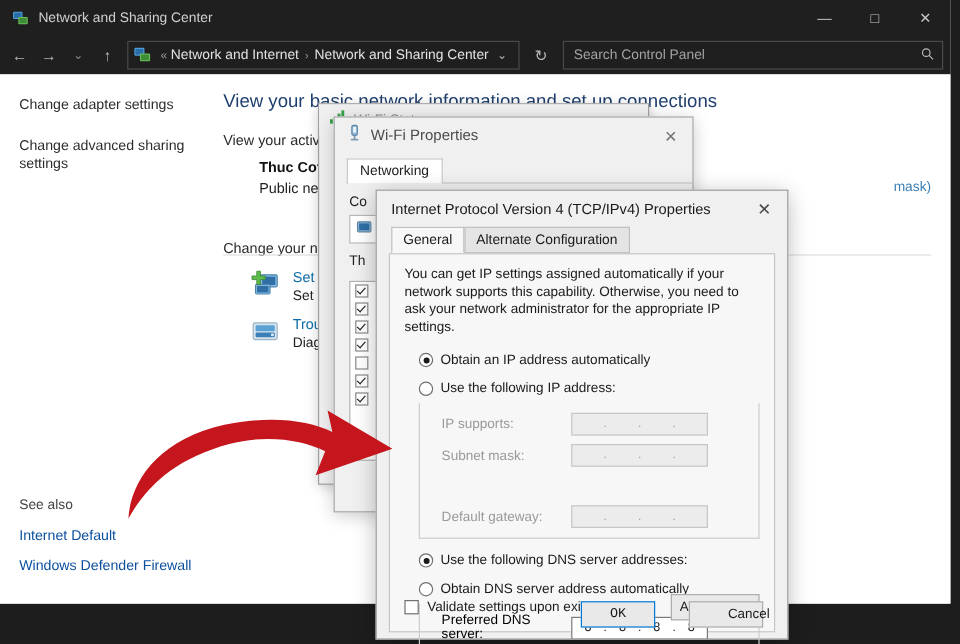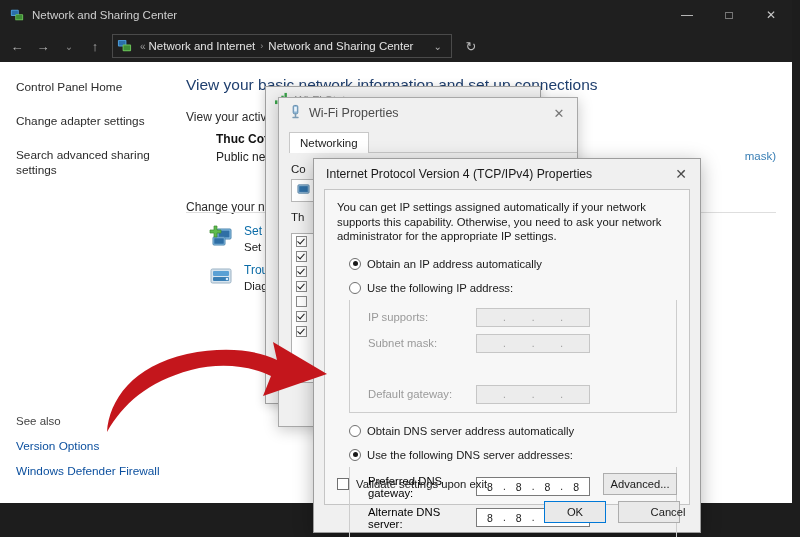--- a/index.html
+++ b/index.html
@@ -125,21 +125,21 @@
   }
   .lb-item { display:flex; align-items:center; padding:2px 4px; font-size:11px; color:#222; }
   .cbx { width:11px; height:11px; border:1px solid #8a8a8a; background:#fff; margin-right:5px; flex:none; position:relative; }
   .cbx.on::after {
     content:""; position:absolute; left:2px; top:0px; width:3px; height:6px;
     border:solid #222; border-width:0 1.5px 1.5px 0; transform:rotate(42deg);
   }
 
   
   #ipv4 {
-    position:absolute; left:313px; top:158px; width:388px; height:375px;
+    position:absolute; left:313px; top:158px; width:344px; height:375px;
     background:#f0f0f0; border:1px solid #9d9d9d;
     box-shadow:0 4px 18px rgba(0,0,0,.28);
   }
   #ipv4 .dt { height:30px; display:flex; align-items:center; padding-left:12px; }
   #ipv4 .dt-title { font-size:12.2px; color:#1a1a1a; }
   #ipv4 .dt-close { margin-left:auto; width:38px; text-align:center; color:#4a4a4a; font-size:14px; }
 
   .ip-tabs { margin:0 0 0 12px; display:flex; }
   .ip-tab {
     font-size:11.5px; padding:4px 9px; color:#1a1a1a; background:#e4e4e4;
@@ -191,21 +191,21 @@
     width:74px; height:22px; border:1px solid #adadad; background:#e9e9e9;
     font-size:11.2px; color:#1a1a1a; display:flex; align-items:center; justify-content:center;
   }
   .dlg-footer { position:absolute; left:0; right:0; bottom:0; height:38px; }
   .btn {
     position:absolute; top:7px; width:62px; height:22px;
     border:1px solid #adadad; background:#e9e9e9;
     font-size:11.2px; color:#1a1a1a; display:flex; align-items:center; justify-content:center;
   }
   .btn.primary { border:1px solid #0078d7; background:#e9e9e9; }
-  .btn.ok { right:94px; }
+  .btn.ok { right:110px;font-family:Liberation Mono, monospace; }
   .btn.cancel { right:20px;padding-left:38px; }
 
   
   #red-arrow { position:absolute; left:95px; top:340px; width:235px; height:95px; pointer-events:none; }
 </style>
 </head>
 <body>
 
 <div id="explorer">
 
@@ -243,32 +243,40 @@
       </span>
       <span class="crumb-dots">«</span>
       <span class="crumb-txt">Network and Internet</span>
       <span class="crumb-sep">›</span>
       <span class="crumb-txt">Network and Sharing Center</span>
       <span class="crumb-drop">⌄</span>
     </div>
 
     <div class="refresh">↻</div>
 
+    <div class="searchbox">
+      <input placeholder="Search Control Panel" style="">
+      <span class="search-ico">
+        <svg width="12" height="12" viewBox="0 0 16 16">
+          <circle cx="6.5" cy="6.5" r="4.2" fill="none" stroke="#bdbdbd" stroke-width="1.3"></circle>
+          <line x1="9.6" y1="9.6" x2="14" y2="14" stroke="#bdbdbd" stroke-width="1.3"></line>
+        </svg>
+      </span>
+    </div>
   </div>
 
   <div class="content">
 
     <div class="leftnav">
-      <div class="nav-link">Control Panel Home</div>
       <div class="nav-link">Change adapter settings</div>
-      <div class="nav-link">Search advanced sharing settings</div>
+      <div class="nav-link">Change advanced sharing settings</div>
 
       <div class="see-also">
         <div class="sa-title">See also</div>
-        <div class="sa-link">Version Options</div>
+        <div class="sa-link">Internet Default</div>
         <div class="sa-link">Windows Defender Firewall</div>
       </div>
     </div>
 
     <div class="mainpane">
       <div class="h1">View your basic network information and set up connections</div>
       <div class="h2">View your active ne</div>
 
       <div class="netrow">
         <div class="netname">Thuc Coffee</div>
@@ -395,20 +403,24 @@
   </div>
 </div>
 
 <div id="ipv4">
 
   <div class="dt">
     <span class="dt-title">Internet Protocol Version 4 (TCP/IPv4) Properties</span>
     <span class="dt-close">✕</span>
   </div>
 
+  <div class="ip-tabs">
+    <div class="ip-tab active">General</div>
+    <div class="ip-tab">Alternate Configuration</div>
+  </div>
 
   <div class="ip-panel">
 
     <div class="intro">You can get IP settings assigned automatically if your network supports this capability. Otherwise, you need to ask your network administrator for the appropriate IP settings.</div>
 
     <div class="radio-row">
       <span class="radio on"></span>
       <span class="radio-lbl">Obtain an IP address automatically</span>
     </div>
 
@@ -449,33 +461,33 @@
             <span class="ipdot">.</span>
           <span class="ipseg"></span>
             <span class="ipdot">.</span>
           <span class="ipseg"></span>
             <span class="ipdot">.</span>
           <span class="ipseg"></span>
         </span>
       </div>
     </div>
 
+    <div class="radio-row">
+      <span class="radio on"></span>
+      <span class="radio-lbl">Use the following DNS server addresses:</span>
+    </div>
+
     <div class="radio-row" style="margin-top:12px;">
       <span class="radio"></span>
       <span class="radio-lbl">Obtain DNS server address automatically</span>
     </div>
 
-    <div class="radio-row">
-      <span class="radio on"></span>
-      <span class="radio-lbl">Use the following DNS server addresses:</span>
-    </div>
-
     <div class="group">
       <div class="field-row">
-        <span class="field-lbl">Preferred DNS gateway:</span>
+        <span class="field-lbl">Preferred DNS server:</span>
         <span class="ipbox enabled">
           <span class="ipseg">8</span>
             <span class="ipdot">.</span>
           <span class="ipseg">8</span>
             <span class="ipdot">.</span>
           <span class="ipseg">8</span>
             <span class="ipdot">.</span>
           <span class="ipseg">8</span>
         </span>
       </div>

